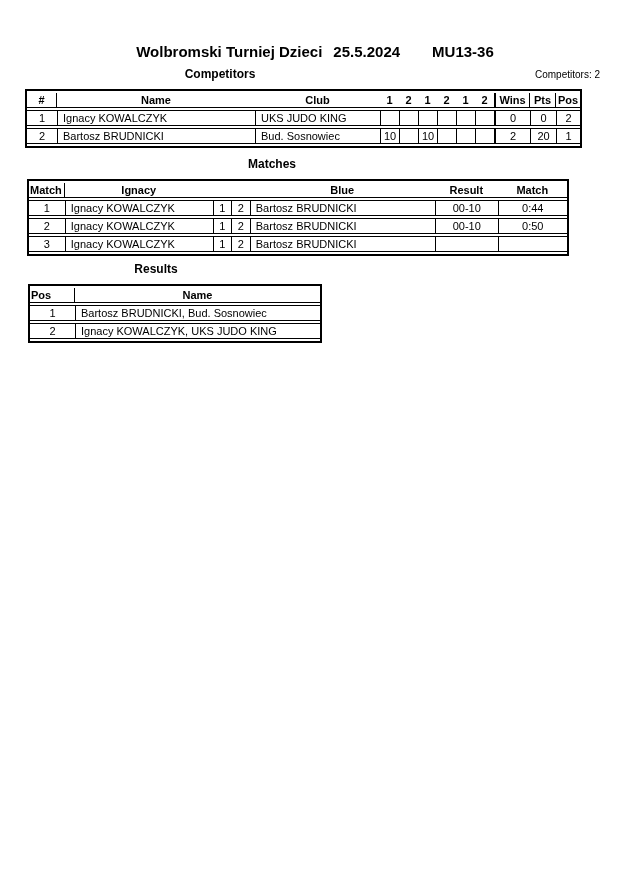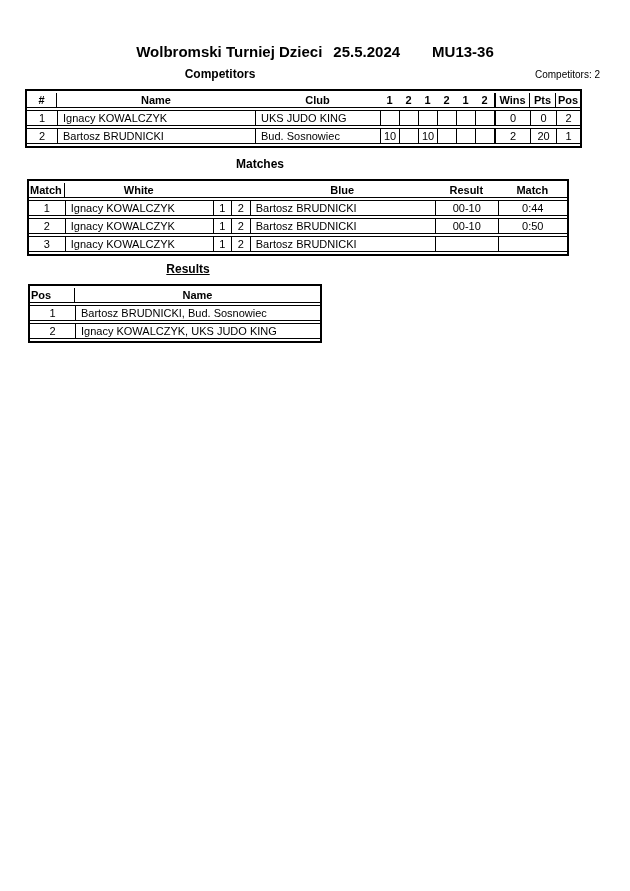--- a/index.html
+++ b/index.html
@@ -118,36 +118,36 @@
     <td></td>
     <td></td>
     <td></td>
     <td class="thickL">2</td>
     <td>20</td>
     <td>1</td>
   </tr>
 </tbody>
   </table>
 
-<div class="abs section-heading" style="top:157px; left:260px;">Matches</div>
+<div class="abs section-heading" style="top:157px; left:272px;">Matches</div>
 
 <table class="abs tbl" style="top:179px; left:27px;">
   <colgroup>
     <col style="width:35px">
       <col style="width:148px">
       <col style="width:18px">
       <col style="width:19px">
     <col style="width:185px">
       <col style="width:63px">
       <col style="width:69px">
   </colgroup>
   <tbody>
       <tr>
     <th class="vr hleft">Match</th>
-    <th>White</th>
+    <th>Ignacy</th>
     <th></th>
     <th></th>
     <th>Blue</th>
     <th>Result</th>
     <th>Match</th>
   </tr>
   <tr>
     <td>1</td>
     <td class="al">Ignacy KOWALCZYK</td>
     <td>1</td>
@@ -170,21 +170,21 @@
     <td class="al">Ignacy KOWALCZYK</td>
     <td>1</td>
     <td>2</td>
     <td class="al">Bartosz BRUDNICKI</td>
     <td></td>
     <td></td>
   </tr>
 </tbody>
   </table>
 
-<div class="abs section-heading" style="top:262px; left:188px;text-decoration:underline;">Results</div>
+<div class="abs section-heading" style="top:262px; left:156px;">Results</div>
 
 <table class="abs tbl" style="top:284px; left:28px;">
   <colgroup>
     <col style="width:45px">
       <col style="width:245px">
   </colgroup>
   <tbody>
       <tr>
     <th class="vr hleft">Pos</th>
     <th>Name</th>

